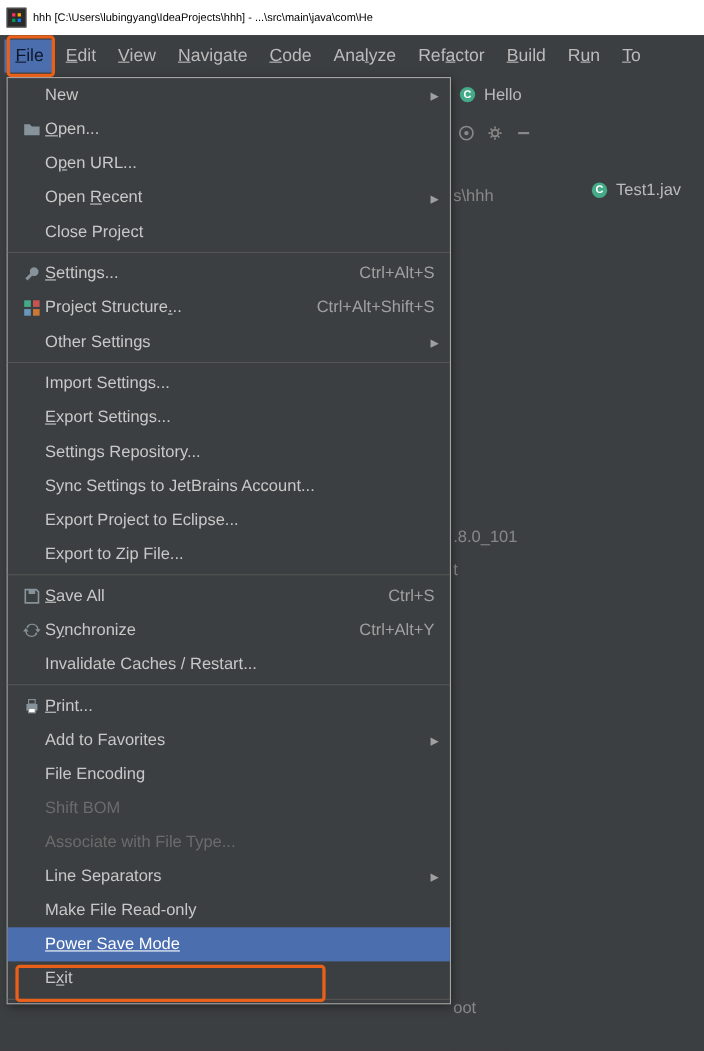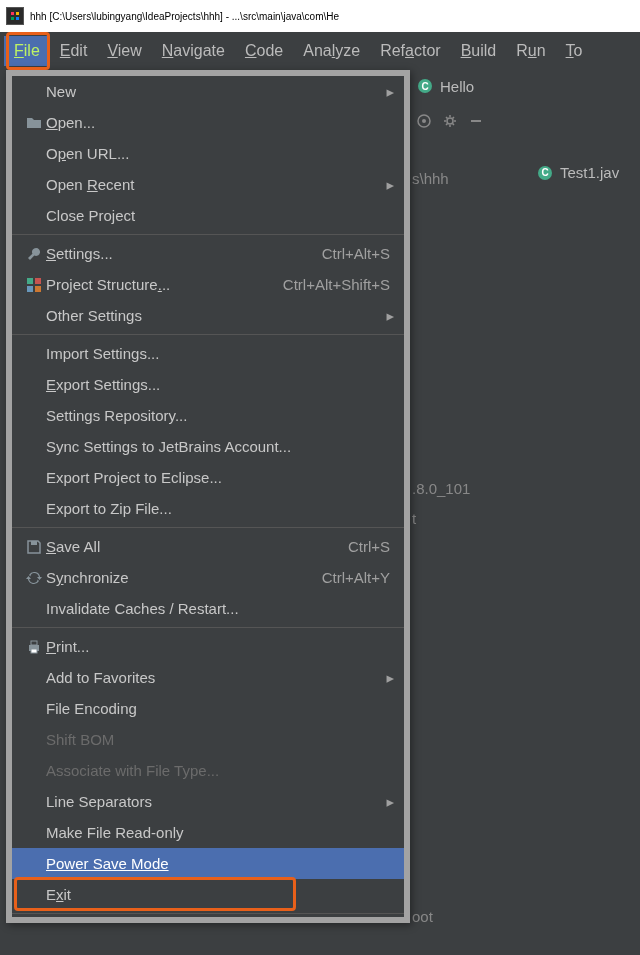--- a/index.html
+++ b/index.html
@@ -4,24 +4,24 @@
 <style>
 * { margin:0; padding:0; box-sizing:border-box; font-family:"Segoe UI",Arial,sans-serif; }
 body { width:640px; height:955px; background:#3c3f41; overflow:hidden; position:relative; }
 
 .title-bar { height:32px; background:#fff; display:flex; align-items:center; padding:0 6px; font-size:10px; color:#000; gap:6px; }
 .title-bar .icon { width:18px; height:18px; background:#2b2b2b; border:1px solid #555; display:flex; align-items:center; justify-content:center; }
 .title-bar .icon svg { width:12px; height:12px; }
 
 .menu-bar { height:38px; background:#3c3f41; display:flex; align-items:center; padding:0 4px; font-size:16px; color:#bbb; }
 .menu-item { padding:6px 10px; cursor:pointer; }
-.menu-item.active { background:#4b6eaf; color:#bef264; }
+.menu-item.active { background:#4b6eaf; color:#0f172a; }
 .underline-char { text-decoration:underline; }
 
-.dropdown { position:absolute; left:6px; top:70px; width:404px; background:#3c3f41; border:6px solid #a3a3a3; box-shadow:2px 2px 8px rgba(0,0,0,.4); z-index:100; }
+.dropdown { position:absolute; left:6px; top:70px; width:404px; background:#3c3f41; border:1px solid #a3a3a3; box-shadow:2px 2px 8px rgba(0,0,0,.4); z-index:100; }
 .menu-row { display:flex; align-items:center; height:31px; padding:0 14px 0 10px; color:#c8c8c8; font-size:15px; cursor:pointer; position:relative; }
 .menu-row.disabled { color:#6b6b6b; }
 .menu-row.highlighted { background:#4b6eaf; color:#fff;text-decoration:underline; }
 .menu-row .icon-slot { width:24px; display:flex; align-items:center; justify-content:center; }
 .menu-row .icon-slot svg { width:16px; height:16px; }
 .menu-row .label { flex:1; }
 .menu-row .shortcut { color:#a0a0a0; font-size:15px; }
 .menu-row .arrow { position:absolute; right:10px; color:#a0a0a0; }
 .sep { height:1px; background:#555; margin:3px 0; }
 

